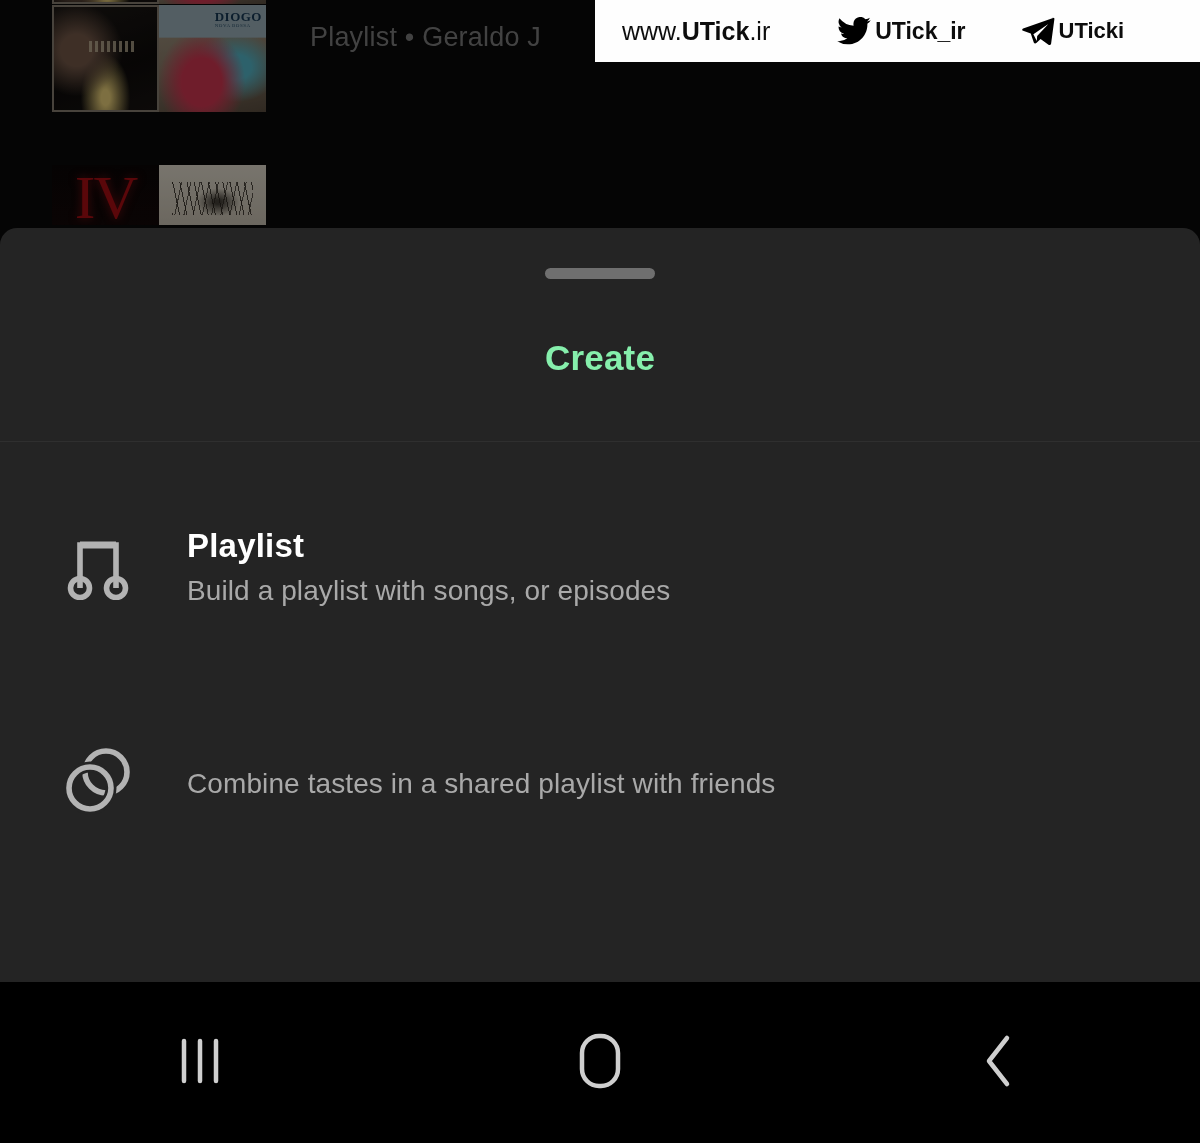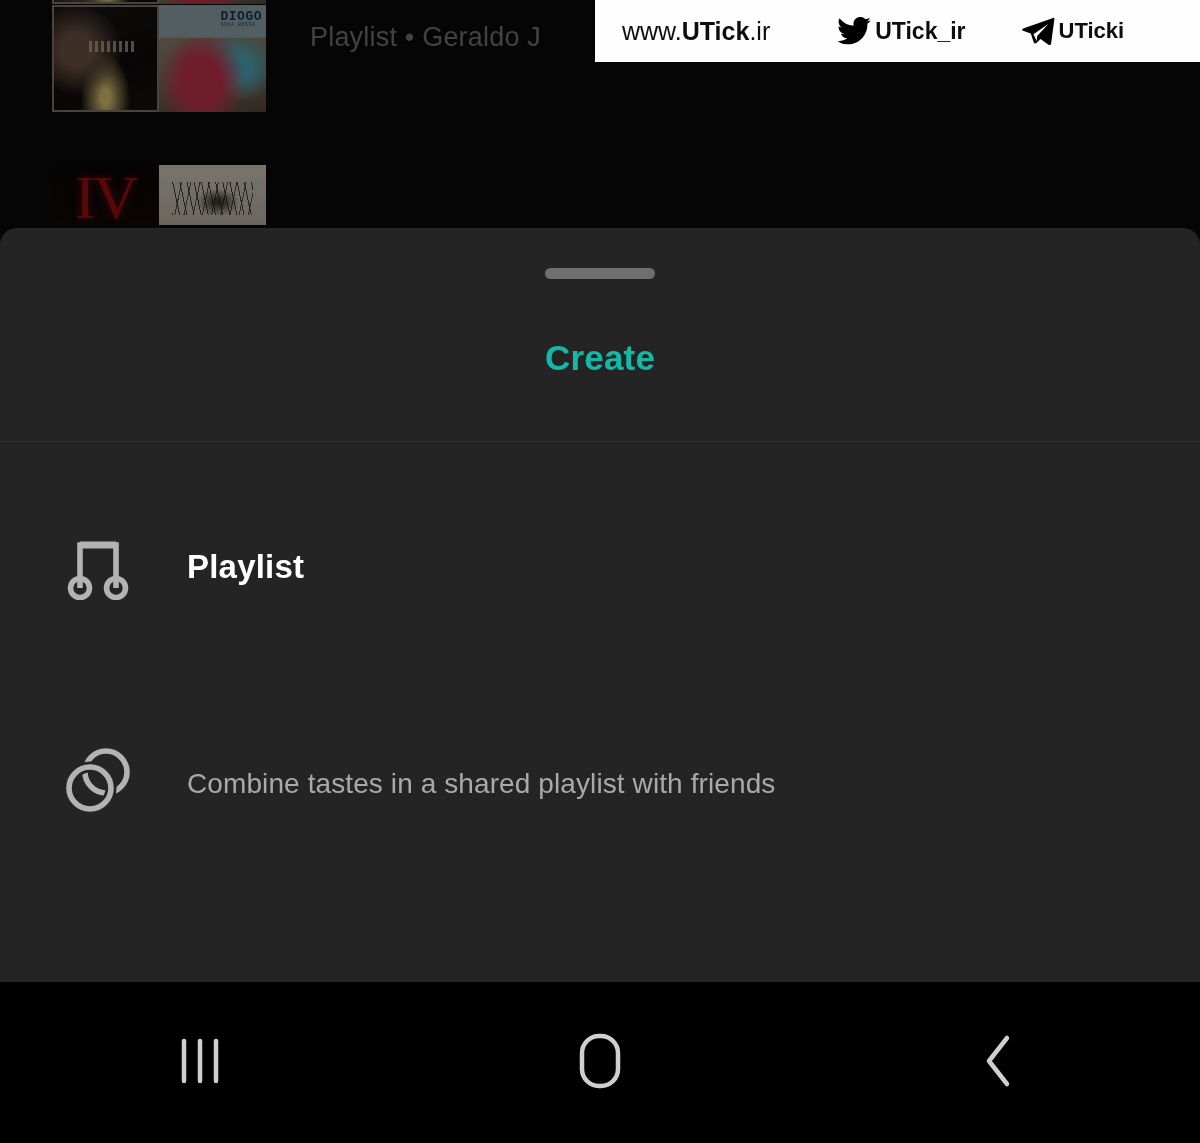--- a/index.html
+++ b/index.html
@@ -46,21 +46,21 @@
   .art-a2 {
     background:
       linear-gradient(180deg,#8fa3ab 0 30%, rgba(143,163,171,0) 31%),
       radial-gradient(ellipse at 40% 72%, #c0334b 0 22%, rgba(192,51,75,0) 48%),
       radial-gradient(ellipse at 72% 58%, #4fa8b8 0 14%, rgba(79,168,184,0) 40%),
       linear-gradient(170deg,#9a8f7d 0%, #7d6f5e 55%, #53473a 100%);
   }
   .art-a2 .diogo {
     position:absolute; right:4px; top:5px;
     font-size:13px; font-weight:bold; color:#16344e; letter-spacing:.5px;
-    font-family:Liberation Mono, monospace; line-height:1;
+    font-family:Liberation Serif, serif; line-height:1;
   }
   .art-a2 .diogo small { display:block; font-size:5px; color:#2a4a63; font-weight:normal; }
   .art-b1 {
     background:linear-gradient(180deg,#0a0606 0%, #120707 100%);
     position:relative;
   }
   .art-b1::after {
     content:"IV";
     position:absolute; left:50%; top:54%; transform:translate(-50%,-50%);
     font-family:"Liberation Serif", serif;
@@ -113,21 +113,21 @@
     position:absolute; left:0; top:228px; width:1200px; height:754px;
     background:#242424; border-radius:17px 17px 0 0; z-index:20;
   }
   #grabber {
     position:absolute; left:50%; top:40px; transform:translateX(-50%);
     width:110px; height:11px; border-radius:6px; background:#6f6f6f;
   }
   #sheet-title {
     position:absolute; left:0; right:0; top:110px;
     text-align:center; font-size:35px; font-weight:bold;
-    color:#14b8a6; letter-spacing:.2px;
+    color:#86efac; letter-spacing:.2px;
   }
   #sheet-divider {
     position:absolute; left:0; right:0; top:213px;
     height:1px; background:#2f2f2f;
   }
 
   .option-row {
     position:absolute; left:0; width:1200px; height:135px;
     display:flex; align-items:center;
   }
@@ -227,20 +227,21 @@
           <g fill="none" stroke="#b3b3b3" stroke-width="5.6">
             <path d="M13 52V9h36v43"></path>
             <path d="M13 9h36" stroke-width="7"></path>
             <circle cx="13" cy="52" r="9.5"></circle>
             <circle cx="49" cy="52" r="9.5"></circle>
           </g>
         </svg>
       </div>
       <div class="opt-text">
         <div class="opt-title">Playlist</div>
+        <div class="opt-sub">Build a playlist with songs, or episodes</div>
       </div>
     </div>
 
     <div class="option-row" id="row-blend">
       <div class="opt-icon">
         <svg width="70" height="70" viewBox="0 0 70 70">
           <g fill="none" stroke="#b3b3b3" stroke-width="5.6">
             <circle cx="43" cy="27" r="21"></circle>
             <circle cx="27" cy="43" r="21" stroke="#242424" stroke-width="11"></circle>
             <circle cx="27" cy="43" r="21"></circle>

